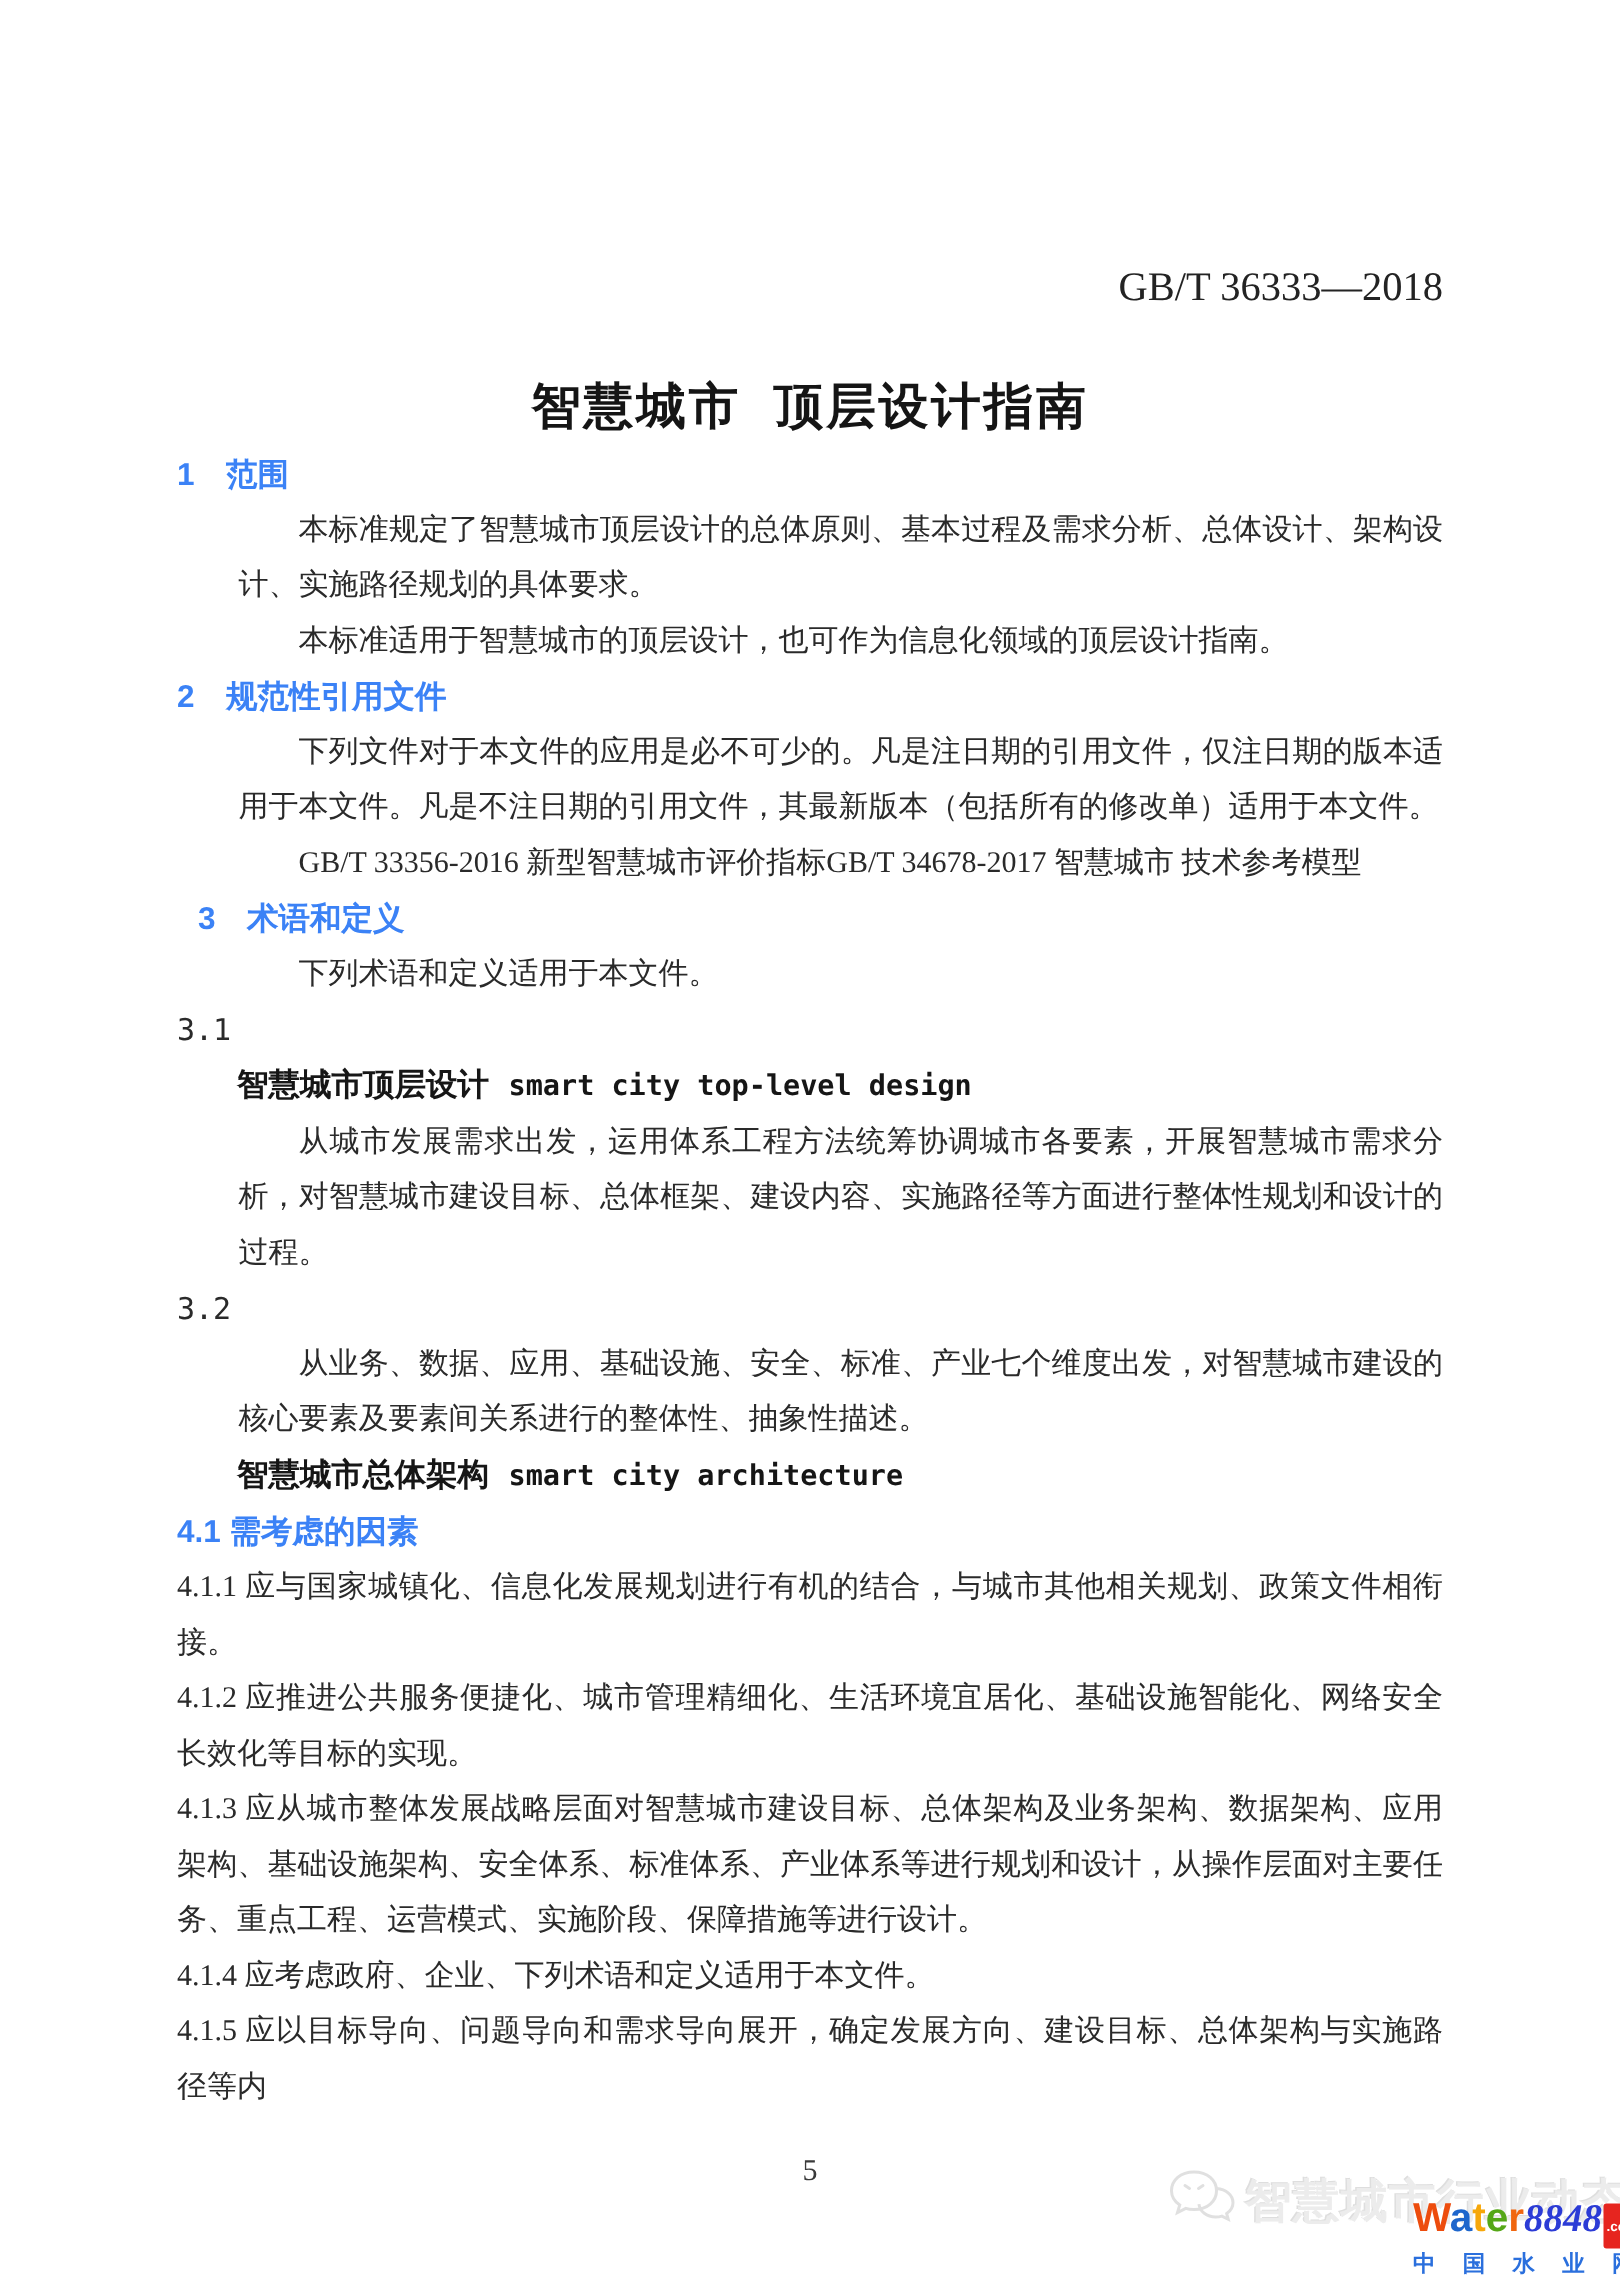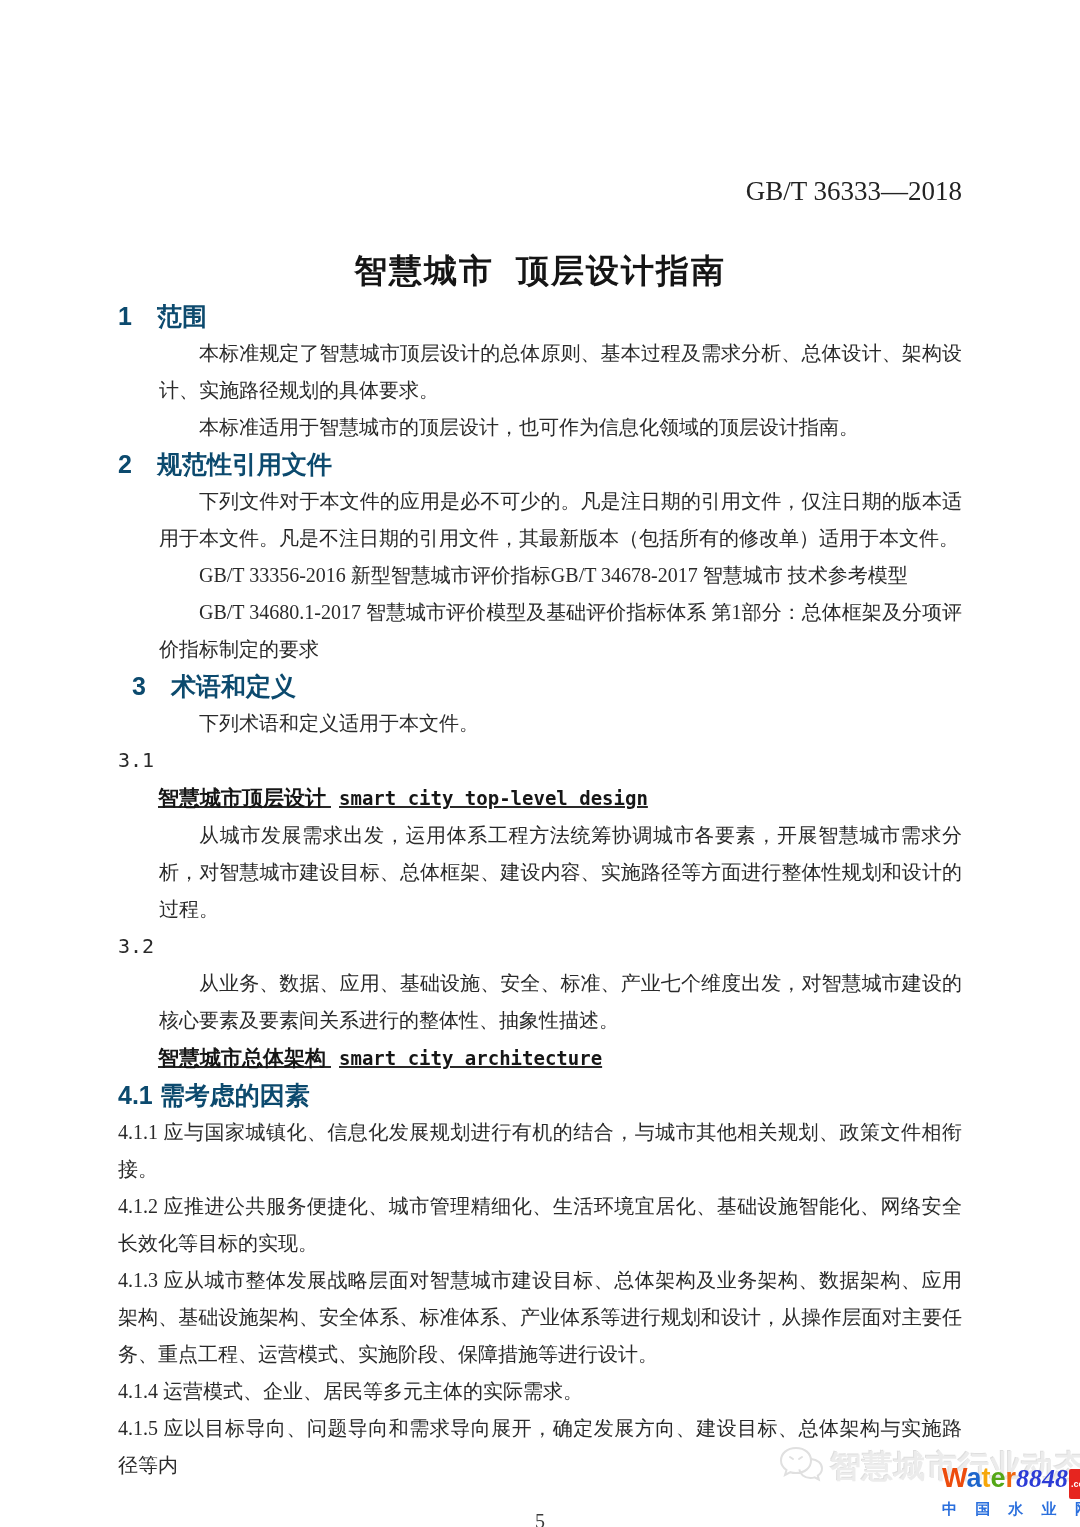--- a/index.html
+++ b/index.html
@@ -27,25 +27,25 @@
     font-weight:bold;
     color:#151515;
     font-family:Liberation Mono, monospace;
     letter-spacing:2px;
   }
   .b{font-size:20px;line-height:37px;margin:0;}
   .p{text-indent:2em;text-align:justify;margin-left:41px;}
   .pn{text-indent:0;text-align:justify;}
   .h1,.h2{
     font-family:"Liberation Sans","DejaVu Sans",sans-serif;
-    font-weight:bold;font-size:25px;color:#0c4a6e;
+    font-weight:bold;font-size:21px;color:#3b82f6;
   }
   .h1.indent{padding-left:14px;}
   .num{font-family:"DejaVu Sans Mono","Liberation Mono",monospace;font-size:20px;}
-  .term{padding-left:40px;text-decoration:underline;}
+  .term{padding-left:40px;}
   .term-cn{
     font-family:"Liberation Sans","DejaVu Sans",sans-serif;
     font-weight:bold;font-size:21px;color:#161616;
   }
   .term-en{
     font-family:"DejaVu Sans Mono","Liberation Mono",monospace;
     font-weight:bold;font-size:19px;color:#161616;margin-left:8px;
   }
   .page-number{
     margin-top:26px;
@@ -102,40 +102,39 @@
     <div class="std-code">GB/T 36333—2018</div>
 
     <div class="doc-title">智慧城市 顶层设计指南</div>
 
     <div class="b h1">1　范围</div>
     <div class="b p">本标准规定了智慧城市顶层设计的总体原则、基本过程及需求分析、总体设计、架构设计、实施路径规划的具体要求。</div>
     <div class="b p">本标准适用于智慧城市的顶层设计，也可作为信息化领域的顶层设计指南。</div>
     <div class="b h1">2　规范性引用文件</div>
     <div class="b p">下列文件对于本文件的应用是必不可少的。凡是注日期的引用文件，仅注日期的版本适用于本文件。凡是不注日期的引用文件，其最新版本（包括所有的修改单）适用于本文件。</div>
     <div class="b p">GB/T 33356-2016 新型智慧城市评价指标GB/T 34678-2017 智慧城市 技术参考模型</div>
-    <div class="b p">GB/T 34680.1-2017 智慧城市评价模型及基础评价指标体系 第1部分：总体框架及分项评价指标制定的要求</div>
     <div class="b h1 indent">3　术语和定义</div>
     <div class="b p">下列术语和定义适用于本文件。</div>
     <div class="b num">3.1</div>
     <div class="b term">
       <span class="term-cn">智慧城市顶层设计</span>
       <span class="term-en">smart city top-level design</span>
     </div>
     <div class="b p">从城市发展需求出发，运用体系工程方法统筹协调城市各要素，开展智慧城市需求分析，对智慧城市建设目标、总体框架、建设内容、实施路径等方面进行整体性规划和设计的过程。</div>
     <div class="b num">3.2</div>
     <div class="b p">从业务、数据、应用、基础设施、安全、标准、产业七个维度出发，对智慧城市建设的核心要素及要素间关系进行的整体性、抽象性描述。</div>
     <div class="b term">
       <span class="term-cn">智慧城市总体架构</span>
       <span class="term-en">smart city architecture</span>
     </div>
     <div class="b h2">4.1 需考虑的因素</div>
     <div class="b pn">4.1.1 应与国家城镇化、信息化发展规划进行有机的结合，与城市其他相关规划、政策文件相衔接。</div>
     <div class="b pn">4.1.2 应推进公共服务便捷化、城市管理精细化、生活环境宜居化、基础设施智能化、网络安全长效化等目标的实现。</div>
     <div class="b pn">4.1.3 应从城市整体发展战略层面对智慧城市建设目标、总体架构及业务架构、数据架构、应用架构、基础设施架构、安全体系、标准体系、产业体系等进行规划和设计，从操作层面对主要任务、重点工程、运营模式、实施阶段、保障措施等进行设计。</div>
-    <div class="b pn">4.1.4 运营模式、企业、居民等多元主体的实际需求。</div>
+    <div class="b pn">4.1.4 应考虑政府、企业、下列术语和定义适用于本文件。</div>
     <div class="b pn">4.1.5 应以目标导向、问题导向和需求导向展开，确定发展方向、建设目标、总体架构与实施路径等内</div>
 
     <div class="page-number">5</div>
   </div>
 
   <div class="watermark">
     <span>
       <svg width="46" height="42" viewBox="0 0 46 42">
         <g fill="none" stroke="#e0e0e0" stroke-width="2">
           <path d="M18 4 C9 4 3 9.5 3 16.5 C3 20.5 5.2 23.8 8.5 26 L7 31 L12.5 28.2 C14.2 28.8 16 29 18 29 C27 29 33 23.5 33 16.5 C33 9.5 27 4 18 4 Z"></path>

